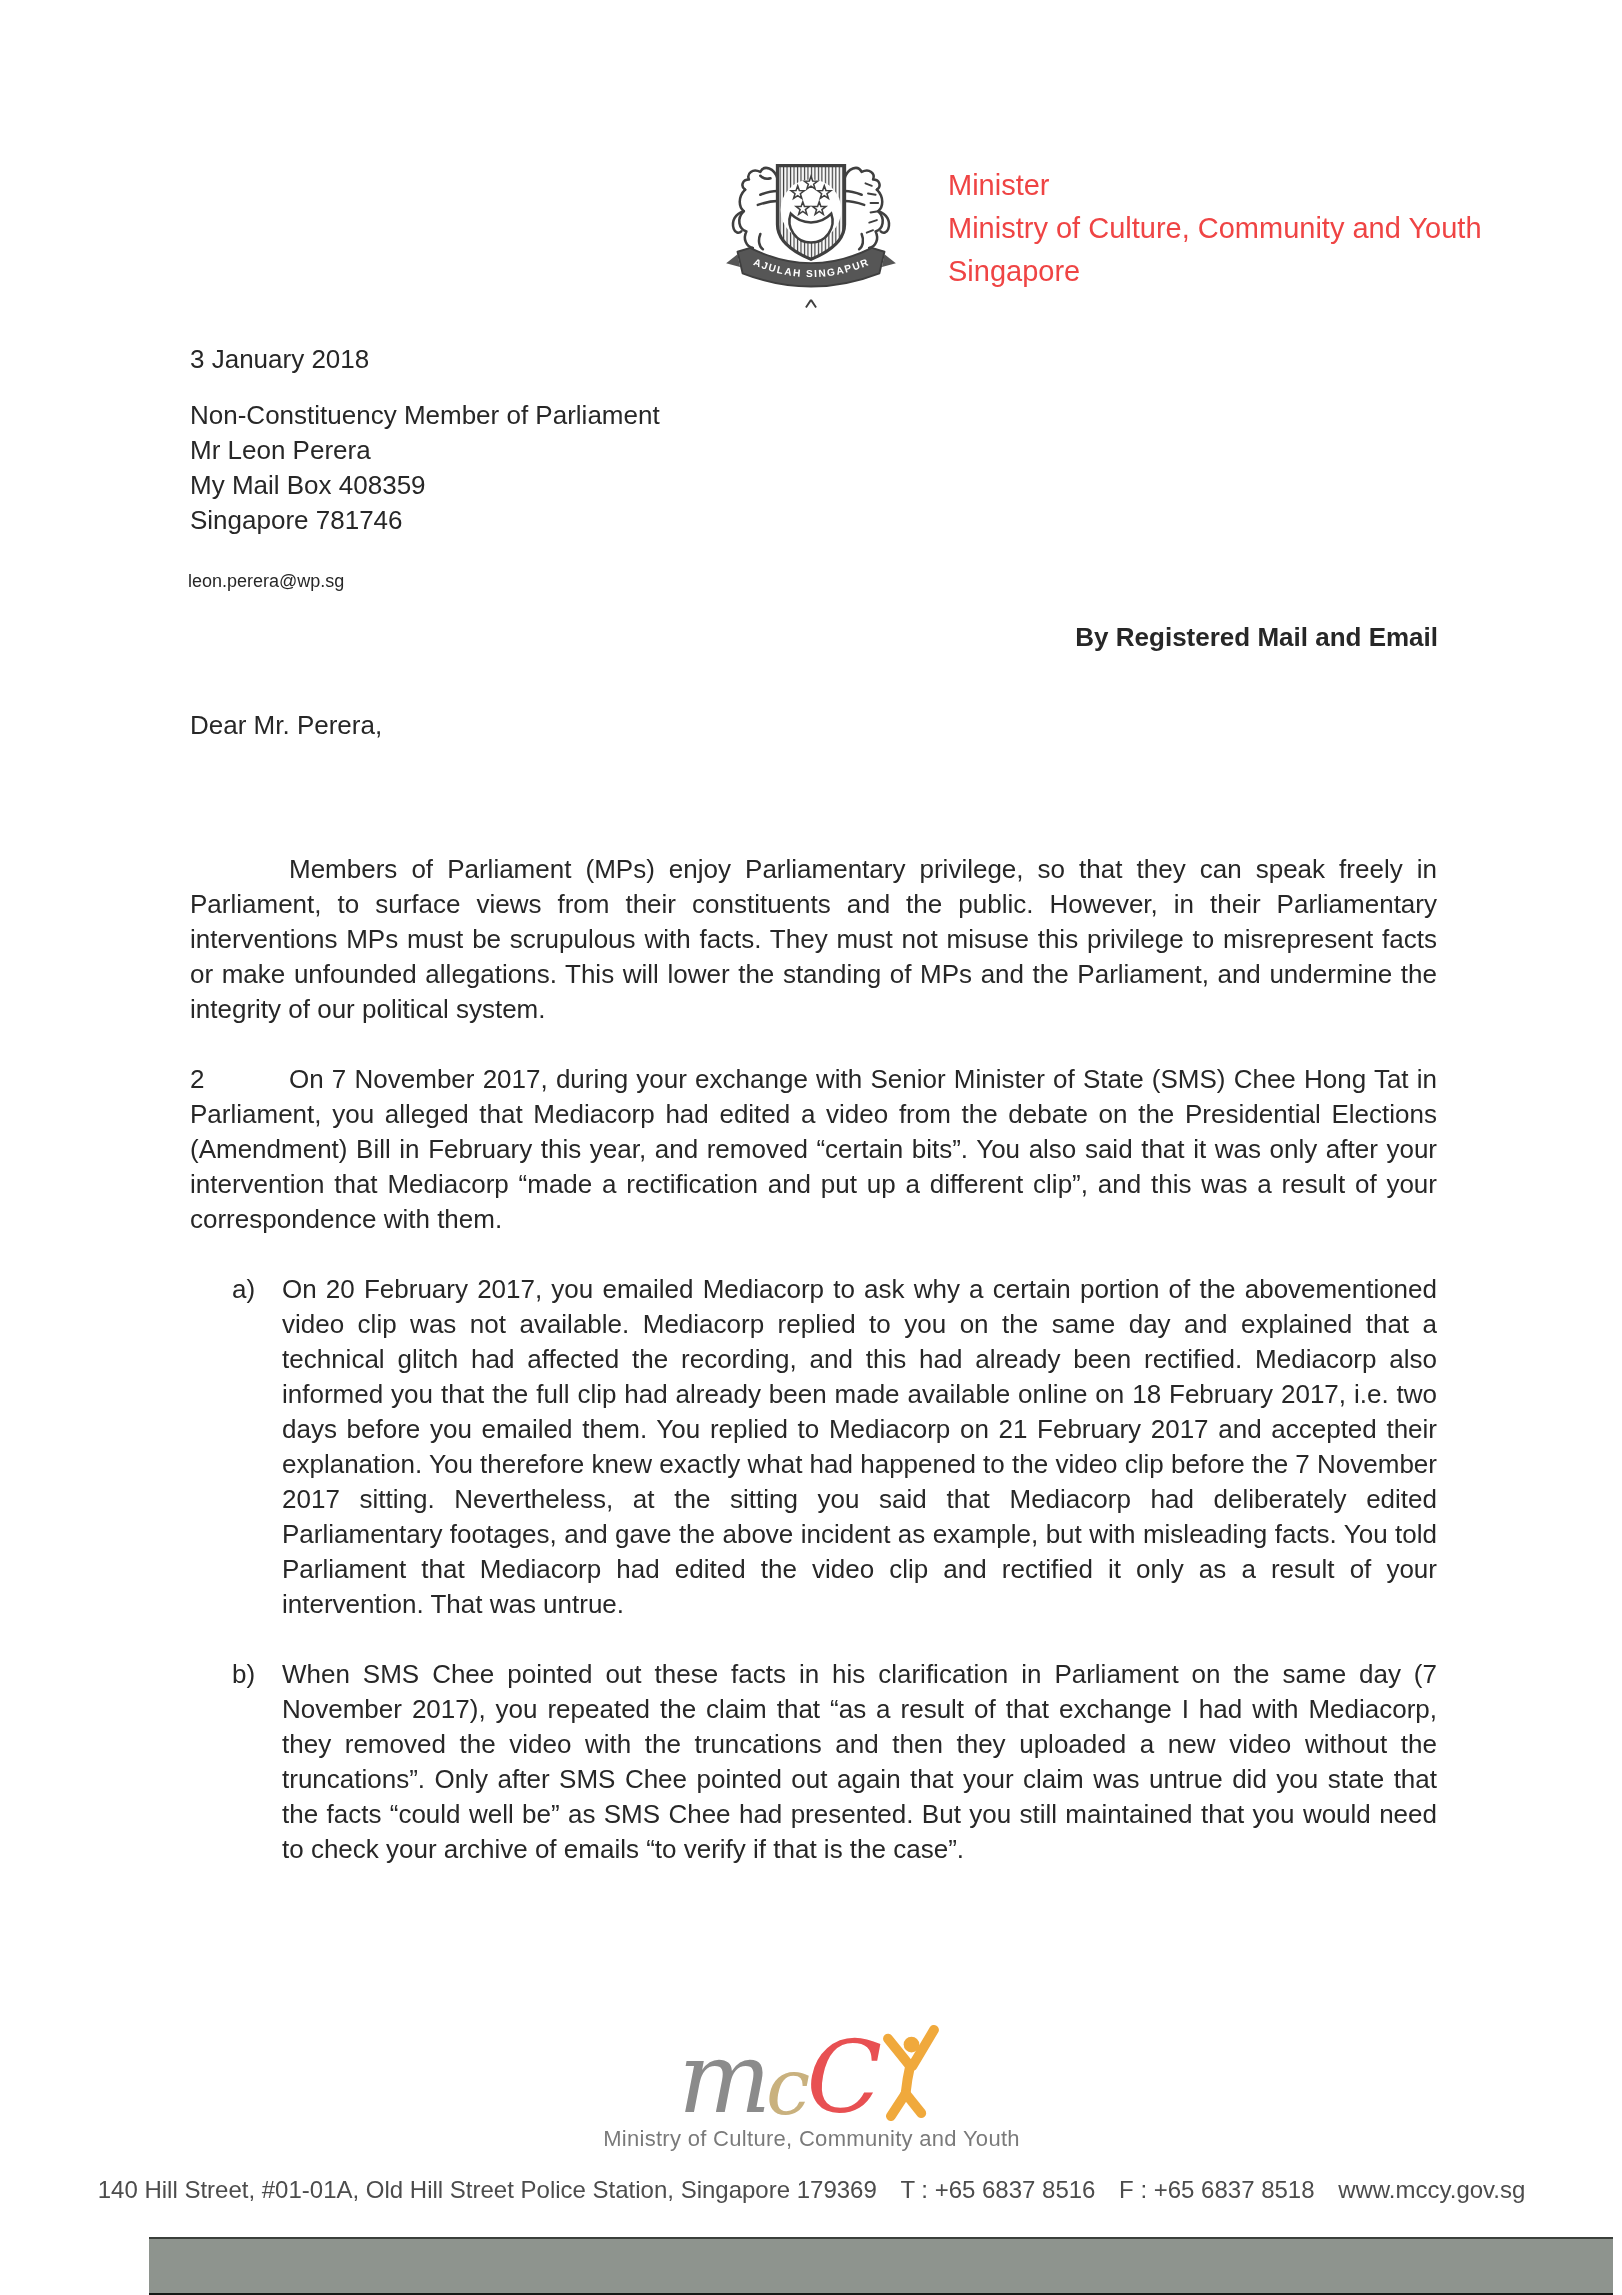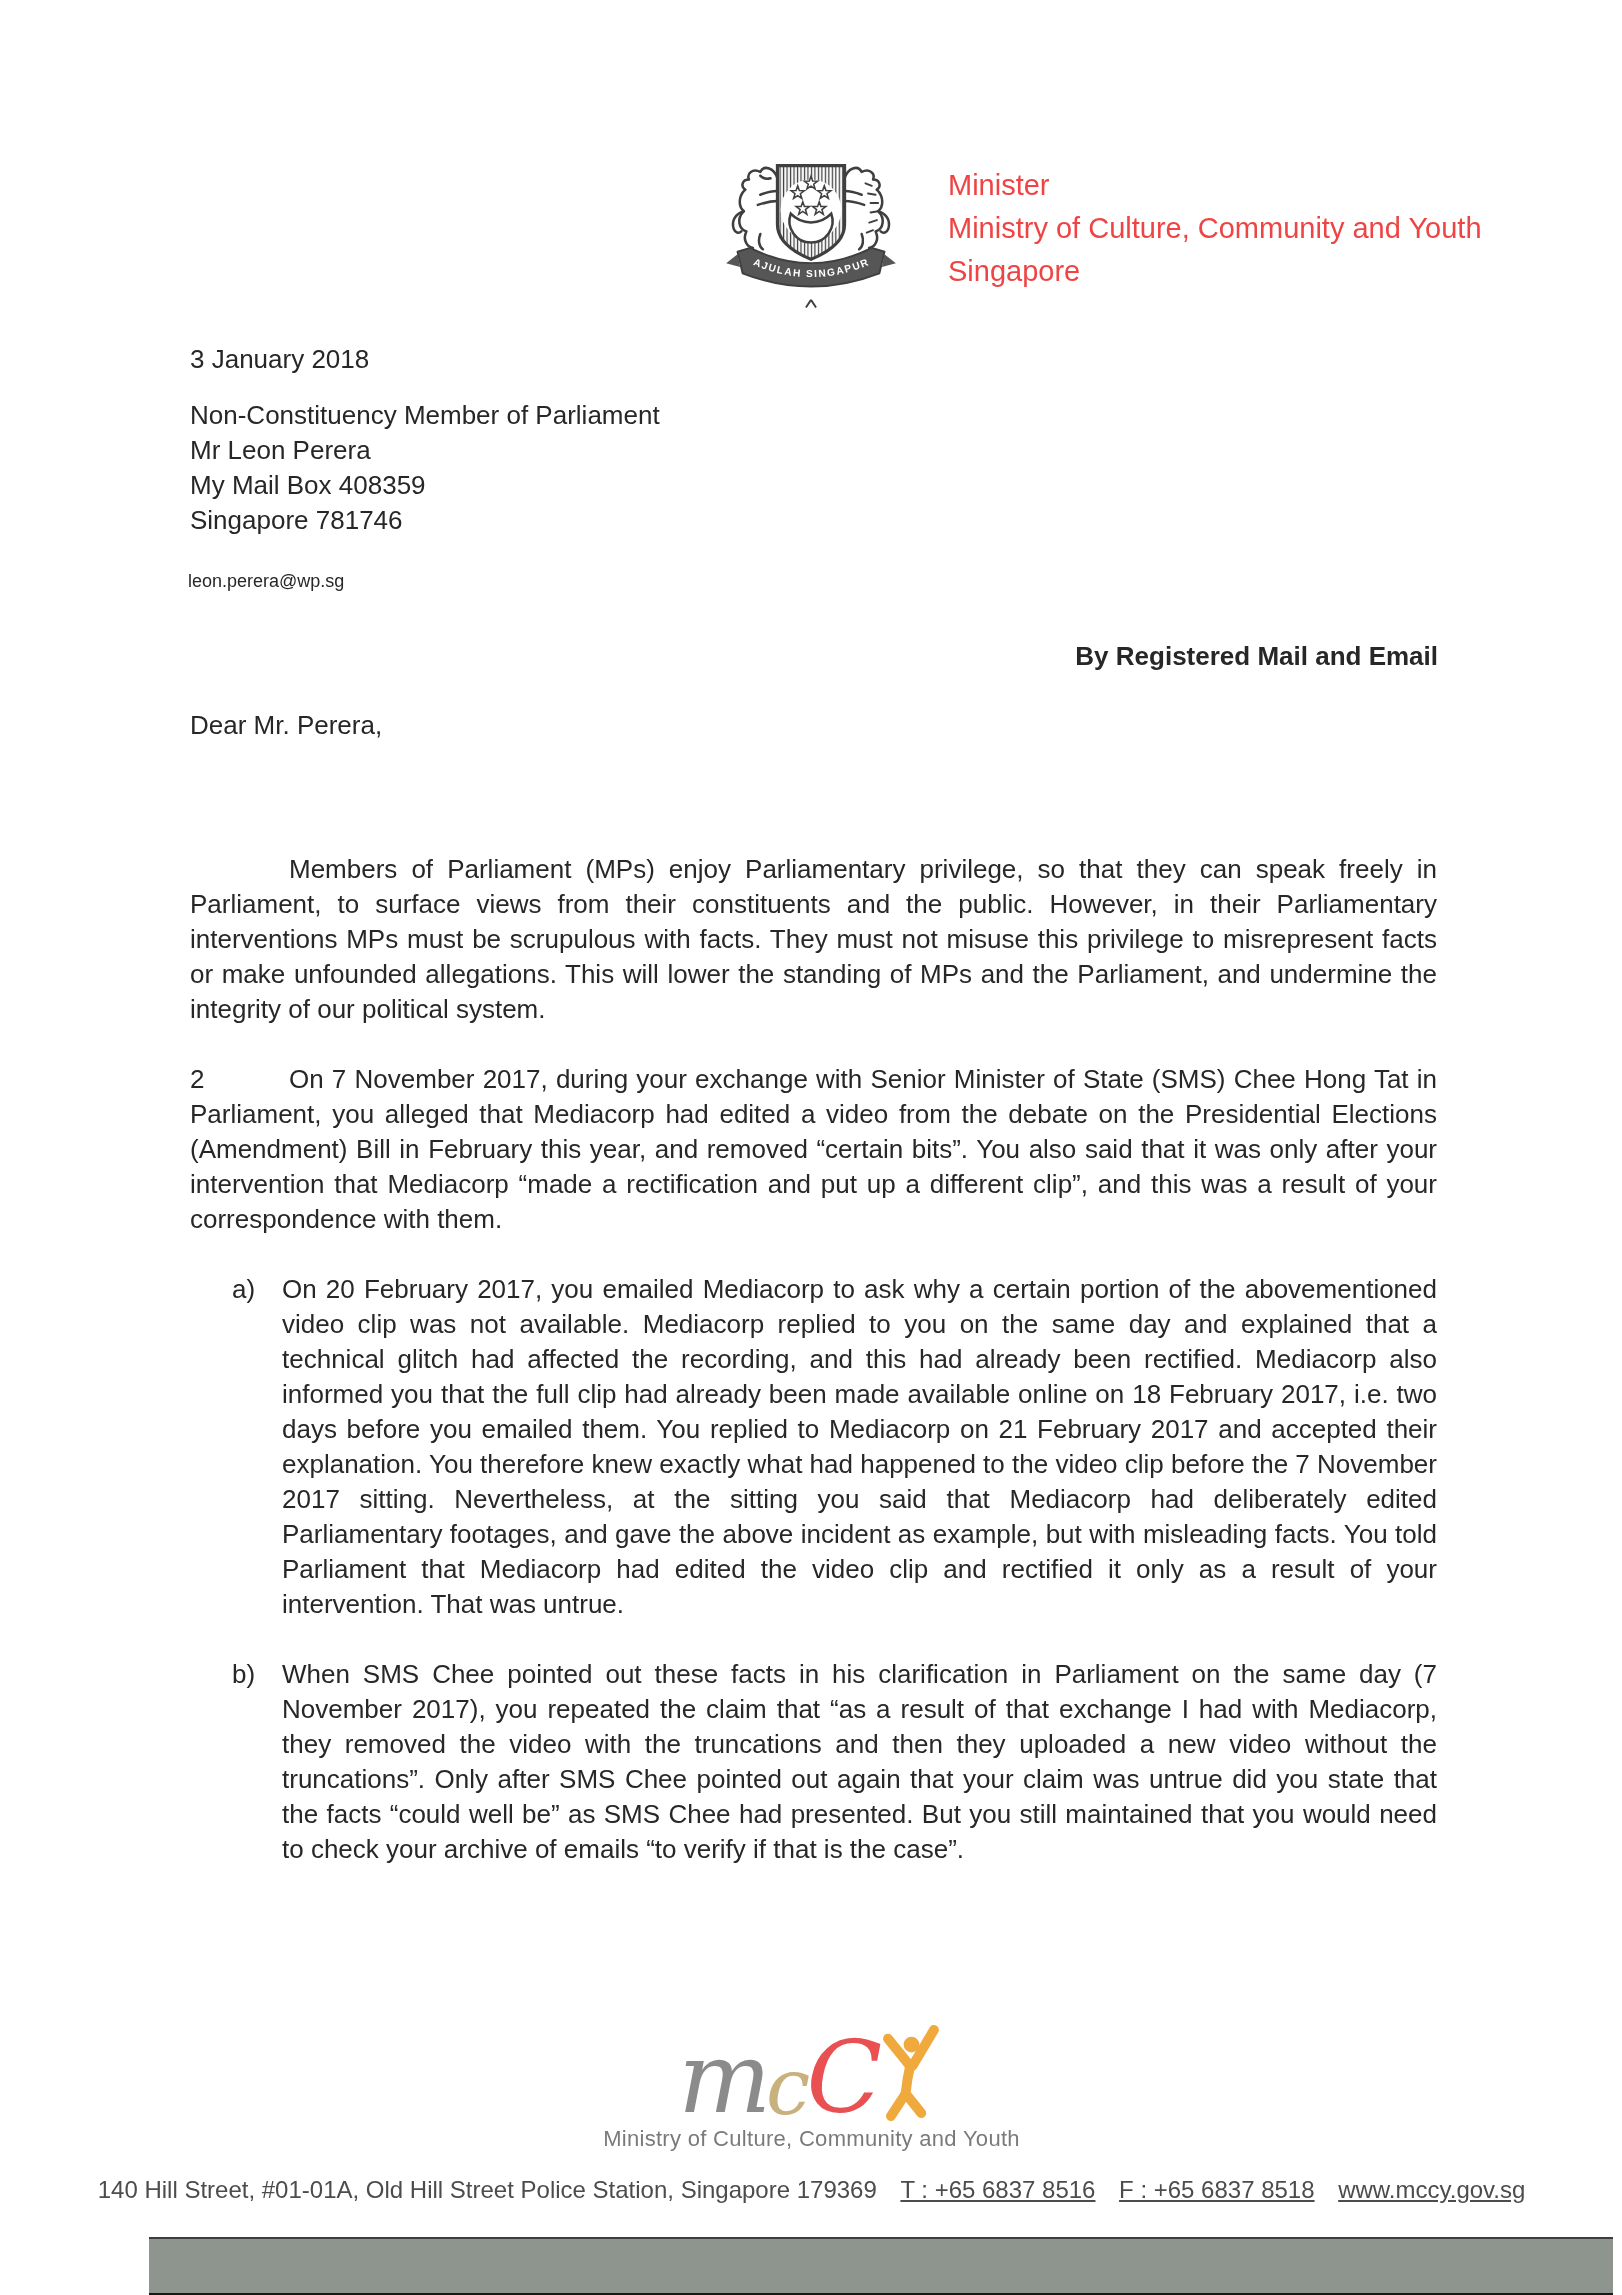--- a/index.html
+++ b/index.html
@@ -7,40 +7,40 @@
     position:relative;width:1623px;height:2295px;background:#ffffff;overflow:hidden;
     font-family:"Liberation Sans","DejaVu Sans",sans-serif;color:#272727;
   }
   
   .crest{position:absolute;left:716px;top:139px;}
   .hdr-text{position:absolute;left:948px;top:164px;font-size:29px;line-height:43px;color:#ef4444;}
   
   .date{position:absolute;left:190px;top:298px;font-size:26px;margin-top:46px;}
   .recipient{position:absolute;left:190px;top:398px;font-size:26px;line-height:35px;}
   .email{position:absolute;left:188px;top:571px;font-size:18px;}
-  .delivery{position:absolute;right:185px;top:641px;font-size:26px;font-weight:700;}
+  .delivery{position:absolute;right:185px;top:622px;font-size:26px;font-weight:700;}
   .salutation{position:absolute;left:190px;top:710px;font-size:26px;}
   .letter-body{position:absolute;left:190px;top:816px;width:1247px;font-size:26px;line-height:35px;text-align:justify;margin-top:36px;}
   .para{margin:0 0 35px 0;}
   .indent{text-indent:99px;}
   .pnum{display:inline-block;width:99px;}
   .li{position:relative;padding-left:92px;margin:0 0 35px 0;}
   .li-label{position:absolute;left:42px;top:0;}
   
   .logo{position:absolute;left:0;top:2022px;width:100%;display:flex;flex-direction:column;align-items:center;}
   .logo-row{display:flex;align-items:flex-end;height:103px;}
   .logo-letter{font-family:"DejaVu Serif","Liberation Serif",serif;font-style:italic;line-height:0.95;}
   .l-m{font-size:98px;}
   .l-c{font-size:79px;margin-left:-5.2px;}
   .l-C{font-size:99px;margin-left:-3.9px;}
   .logo-figure{margin-left:-6.5px;margin-bottom:3.9px;}
   .logo-caption{font-size:22px;color:#7a7a7a;margin-top:1.3px;letter-spacing:0.3px;}
   
   .footer{position:absolute;left:0;top:2176px;width:100%;text-align:center;font-size:24px;color:#4c4c4c;white-space:nowrap;}
-  .footer .gap{margin-left:23.6px;text-decoration:underline;}
+  .footer .gap{margin-left:23.6px;}
   
   .scanband{position:absolute;left:149px;top:2237px;width:1464px;height:54px;background:#8e948e;border-top:2.6px solid #3a3f3a;border-bottom:4.6px solid #161916;}
 </style>
 </head>
 <body>
 
 <div class="page">
 
   <svg class="crest" width="190" viewBox="0 0 300 270" xmlns="http://www.w3.org/2000/svg">
     <defs>

